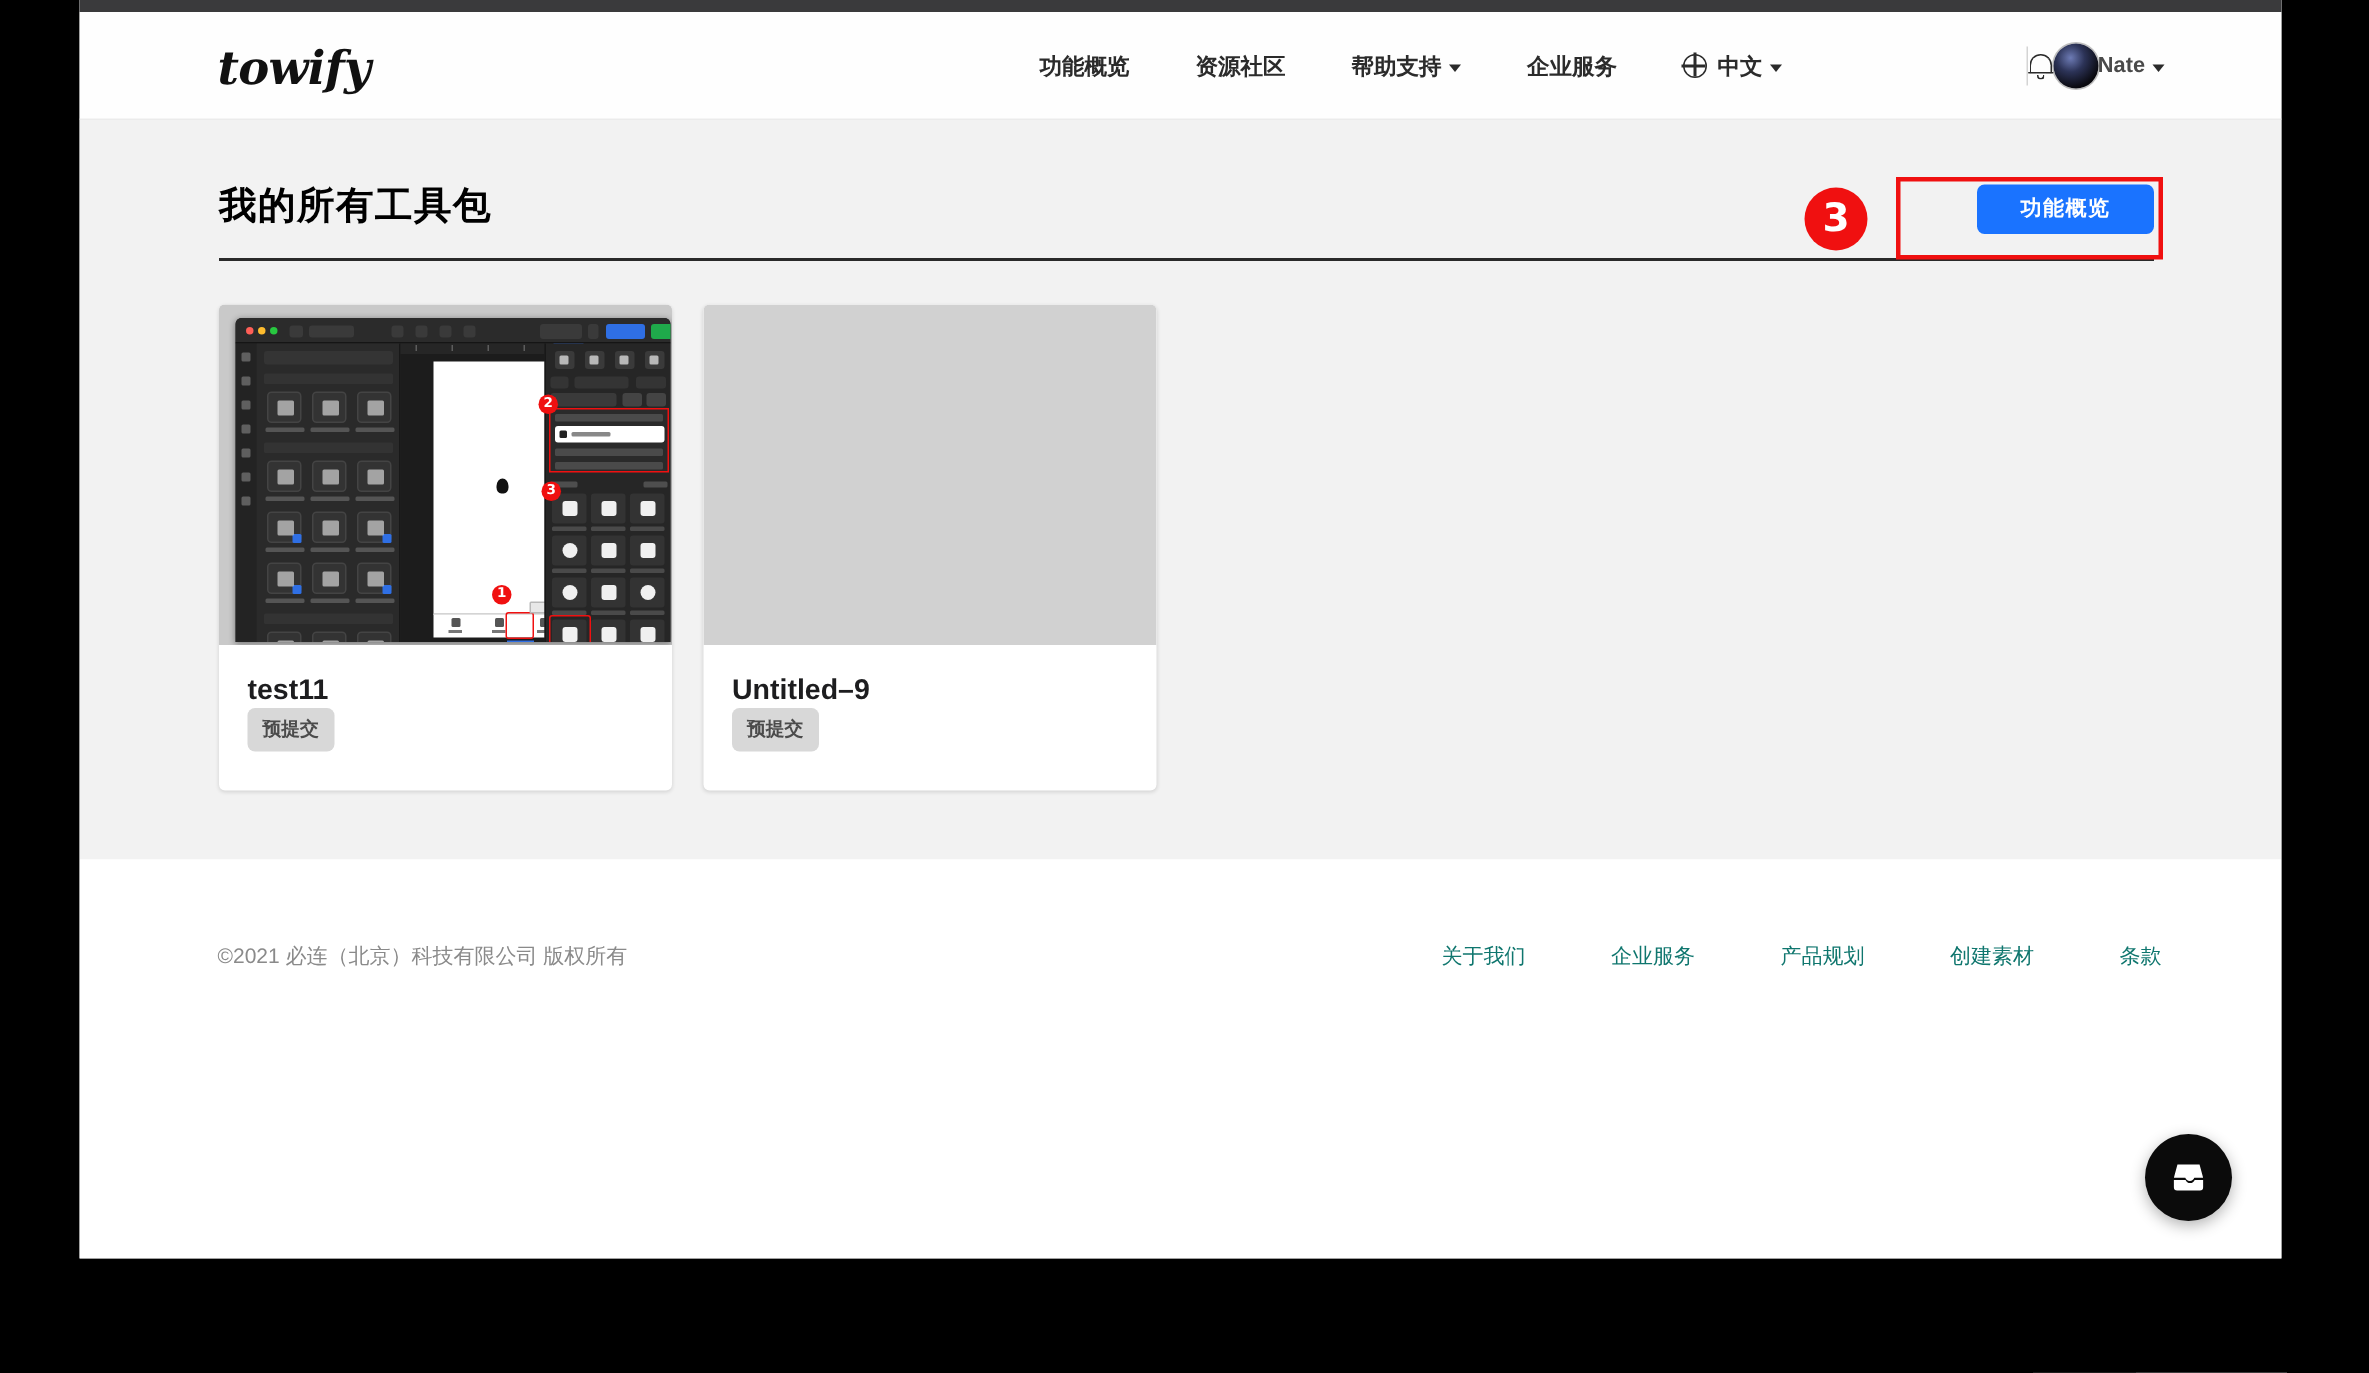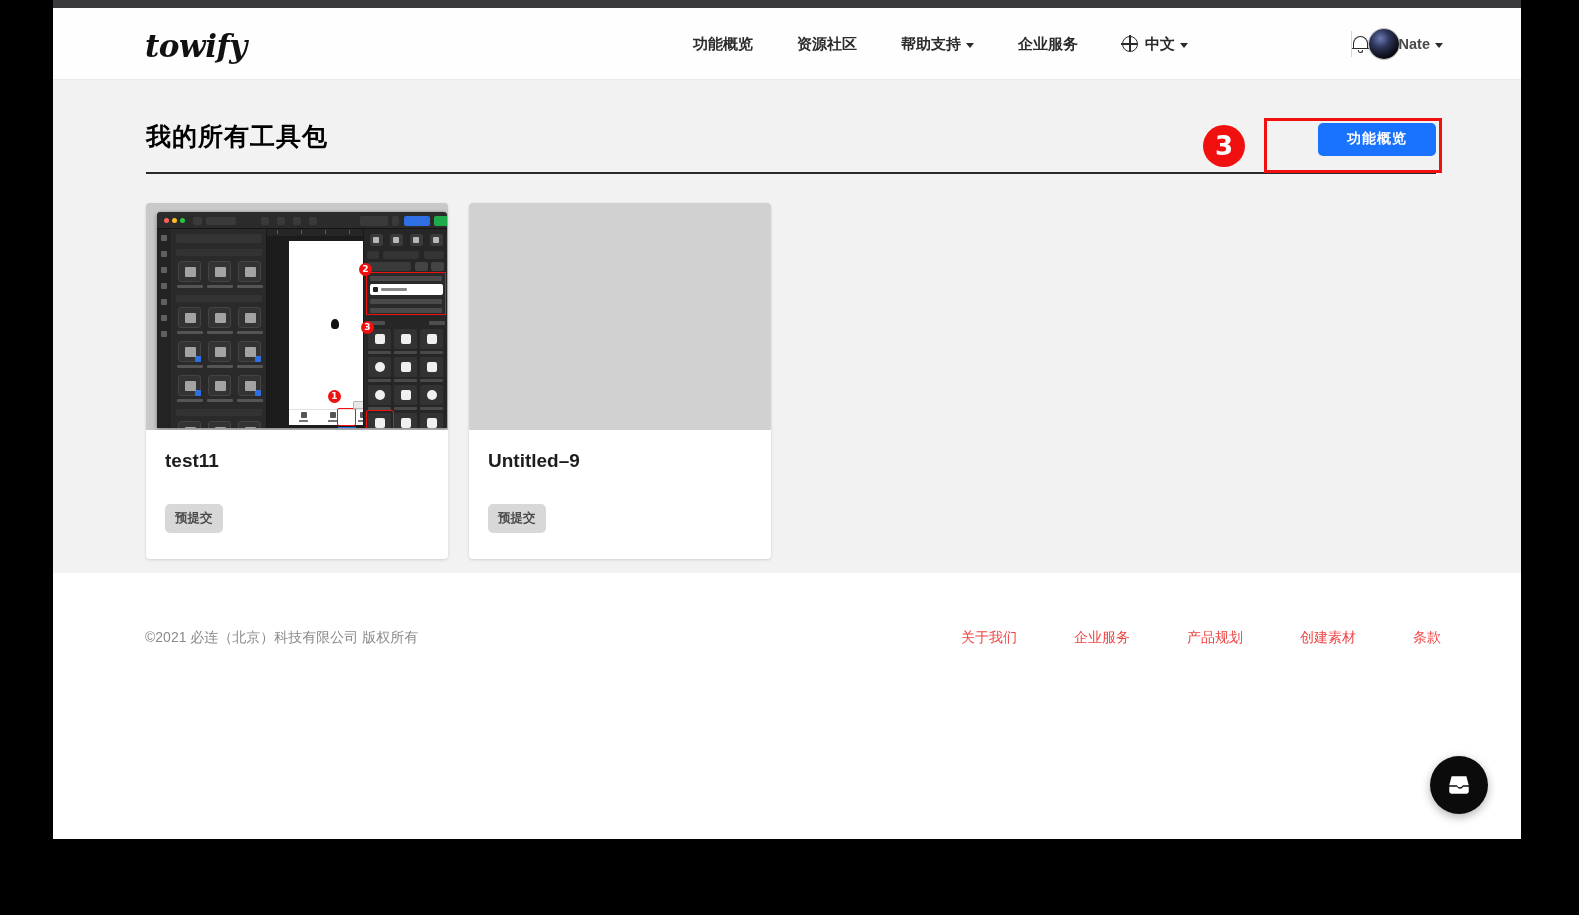--- a/index.html
+++ b/index.html
@@ -130,21 +130,21 @@
     width:302px; background:#fff; border-radius:4px;
     box-shadow:0 1px 3px rgba(0,0,0,.14);
     overflow:hidden;
   }
   .card-thumb {
     width:100%; height:227px; background:#d1d1d1;
     position:relative; overflow:hidden;
   }
   .card-body { padding:20px 19px 26px 19px; }
   .card-title {
-    font-size:19px; font-weight:600; color:#1d1d1f; margin-bottom:32px;
+    font-size:19px; font-weight:600; color:#1d1d1f; margin-bottom:0;
   }
   .badge {
     display:inline-block; background:#d8d8d8; color:#4b4b4b;
     font-size:12.5px; font-weight:600; padding:6px 10px; border-radius:5px;
   }
   
   .ed { position:absolute; inset:0; background:#c9c9c9; }
   .ed-win {
     position:absolute; left:11px; top:9px; right:1px; bottom:2px;
     background:#1f1f1f; border-radius:4px 4px 0 0; overflow:hidden;
@@ -303,21 +303,21 @@
     background:#fff;
   }
   .copyright {
     position:absolute; left:92px; top:56px;
     font-size:14px; color:#8a8a8a;
   }
   .f-links {
     position:absolute; right:80px; top:56px;
     display:flex; gap:57px;
   }
-  .f-link { font-size:14px; color:#ef4444; cursor:pointer; white-space:nowrap; }
+  .f-link { font-size:14px; color:#0f766e; cursor:pointer; white-space:nowrap; }
   .chat-btn {
     position:absolute; right:33px; bottom:25px;
     width:58px; height:58px; border-radius:50%; background:#0b0b0b;
     display:flex; align-items:center; justify-content:center;
     cursor:pointer; box-shadow:0 3px 10px rgba(0,0,0,.3);
   }
 </style>
 </head>
 <body>
 

